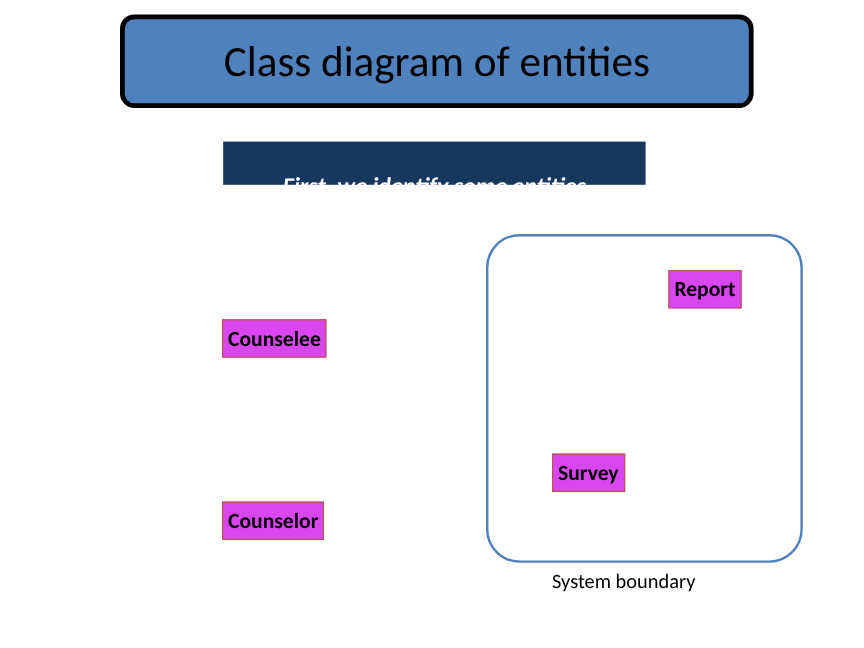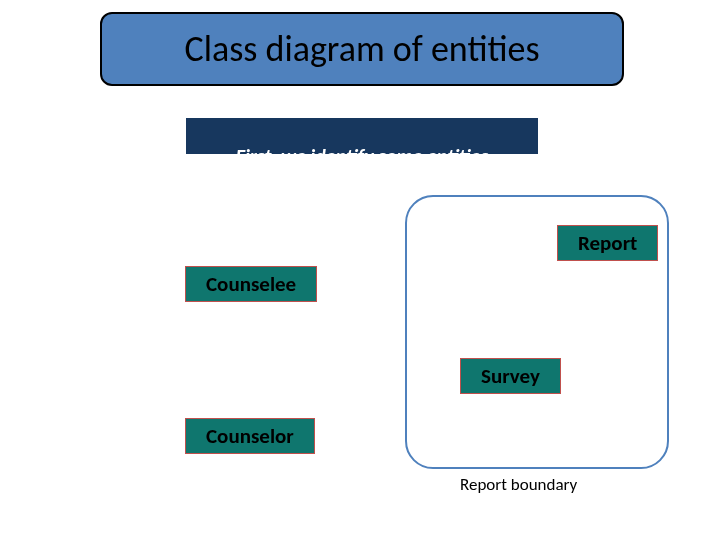--- a/index.html
+++ b/index.html
@@ -12,21 +12,21 @@
     position: relative;
     overflow: hidden;
   }
   .title-box {
     position: absolute;
     left: 100px;
     top: 12px;
     width: 520px;
     height: 70px;
     background: #4f81bd;
-    border: 2px solid #000000;
+    border: 4px solid #000000;
     border-radius: 12px;
     display: flex;
     align-items: center;
     justify-content: center;
   }
   .title-text {
     color: #000;
     font-size: 36px;
     font-weight: 400;
   }
@@ -53,31 +53,31 @@
     left: 405px;
     top: 195px;
     width: 260px;
     height: 270px;
     border: 2px solid #4f81bd;
     border-radius: 28px;
     background: transparent;
   }
   .entity {
     position: absolute;
-    background: #0f766e;
+    background: #d946ef;
     border: 1.5px solid #c0504d;
-    padding: 4px 20px;
-    font-size: 21px;
+    padding: 4px 4px;
+    font-size: 18px;
     font-weight: 700;
     color: #000;
     white-space: nowrap;
   }
   .report-box   { left: 557px; top: 225px; }
   .counselor-box{ left: 185px; top: 266px; }
-  .survey-box   { left: 460px; top: 358px; }
+  .survey-box   { left: 460px; top: 378px; }
   .counselee-box{ left: 185px; top: 418px; }
   .boundary-label {
     position: absolute;
     left: 460px;
     top: 474px;
     font-size: 17px;
     color: #000;
   }
 </style>
 </head>
@@ -91,13 +91,13 @@
   <span class="subtitle-text">First, we identify some entities</span>
 </div>
 
 <div class="boundary-box"></div>
 
 <div class="entity report-box">Report</div>
 <div class="entity counselor-box">Counselee</div>
 <div class="entity survey-box">Survey</div>
 <div class="entity counselee-box">Counselor</div>
 
-<div class="boundary-label">Report boundary</div>
+<div class="boundary-label">System boundary</div>
 
 </body></html>

